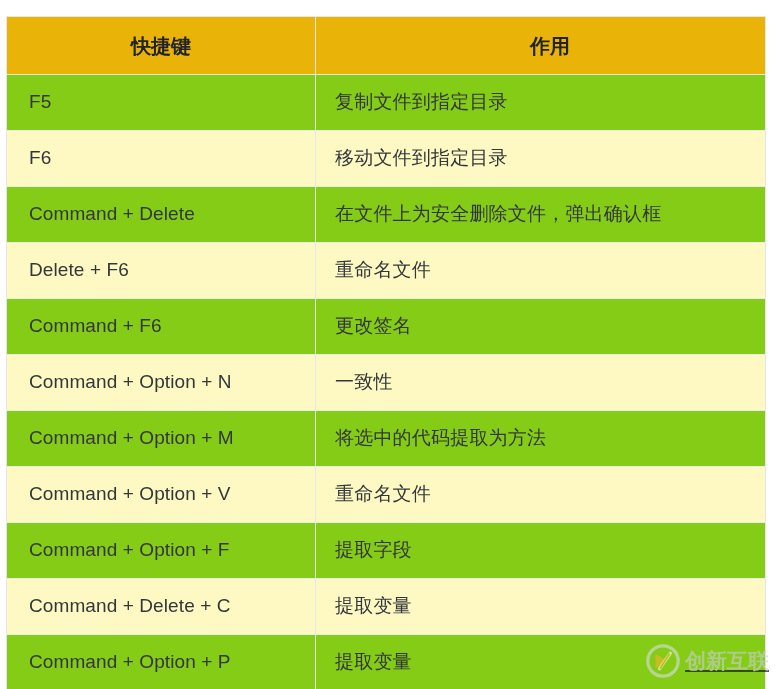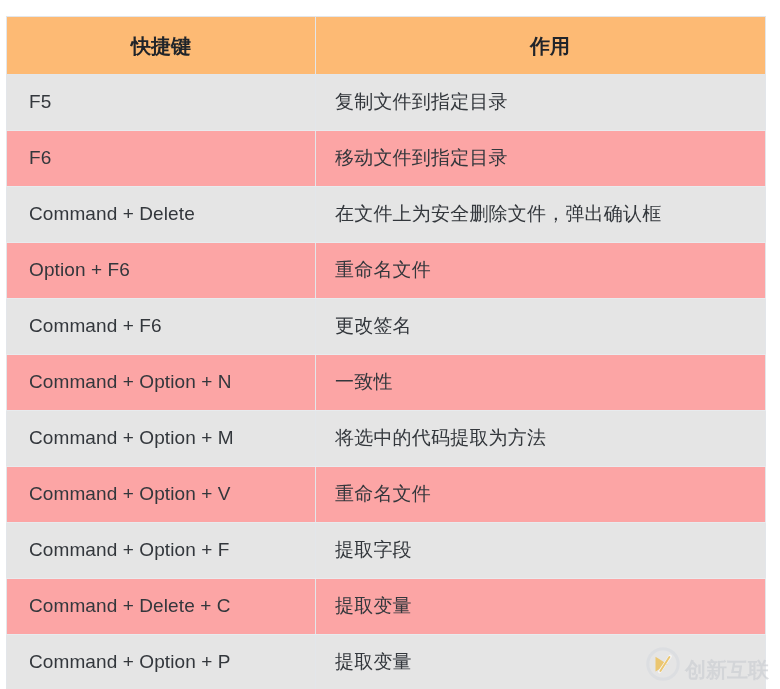--- a/index.html
+++ b/index.html
@@ -60,55 +60,56 @@
   }
 
   table.shortcut-table thead th {
     height: 57px;
     text-align: center;
     padding-left: 0;
     padding-right: 0;
     font-weight: bold;
     font-size: 20px;
     color: #20242a;
-    background: #fdba74;
+    background: #eab308;
     border-bottom: 1px solid #e3e6ea;
     font-family: Liberation Serif, serif;
   }
 
   table.shortcut-table tbody tr.row-odd td {
-    background: #e5e5e5;
+    background: #84cc16;
   }
   table.shortcut-table tbody tr.row-even td {
-    background: #fca5a5;
+    background: #fef9c3;
   }
   table.shortcut-table tbody tr:last-child td {
     border-bottom: none;
   }
 
   .cell-key {
     letter-spacing: 0.1px;
   }
   .cell-desc {
     letter-spacing: 0.2px;
   }
 
   
   #watermark {
     position: absolute;
     right: 6px;
     bottom: 8px;
     width: 128px;
     height: 40px;
     display: flex;
-    align-items: flex-end;
+    align-items: center;
     gap: 5px;
     opacity: 0.62;
     pointer-events: none;
     user-select: none;
+    text-decoration: underline;
   }
   #watermark .wm-mark {
     position: relative;
     width: 34px;
     height: 34px;
     flex: 0 0 34px;
   }
   #watermark .wm-text {
     font-family: "DejaVu Sans", "Liberation Sans", sans-serif;
     font-size: 21px;
@@ -141,21 +142,21 @@
         </tr>
         <tr class="row-even">
           <td class="cell-key">F6</td>
           <td class="cell-desc">移动文件到指定目录</td>
         </tr>
         <tr class="row-odd">
           <td class="cell-key">Command + Delete</td>
           <td class="cell-desc">在文件上为安全删除文件，弹出确认框</td>
         </tr>
         <tr class="row-even">
-          <td class="cell-key">Option + F6</td>
+          <td class="cell-key">Delete + F6</td>
           <td class="cell-desc">重命名文件</td>
         </tr>
         <tr class="row-odd">
           <td class="cell-key">Command + F6</td>
           <td class="cell-desc">更改签名</td>
         </tr>
         <tr class="row-even">
           <td class="cell-key">Command + Option + N</td>
           <td class="cell-desc">一致性</td>
         </tr>

